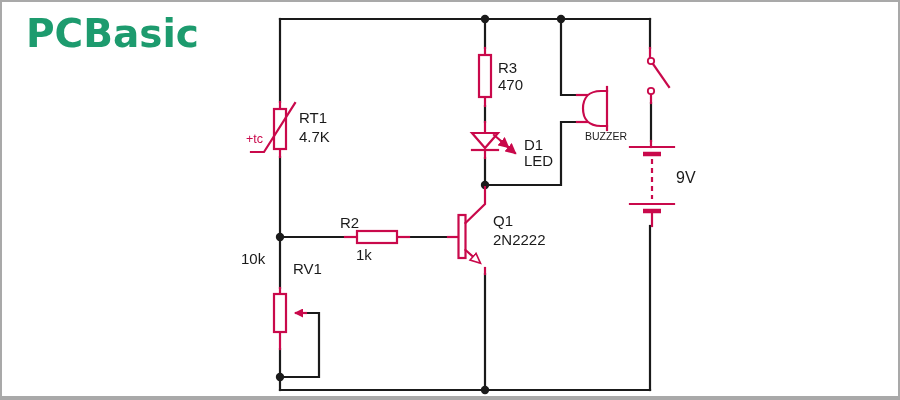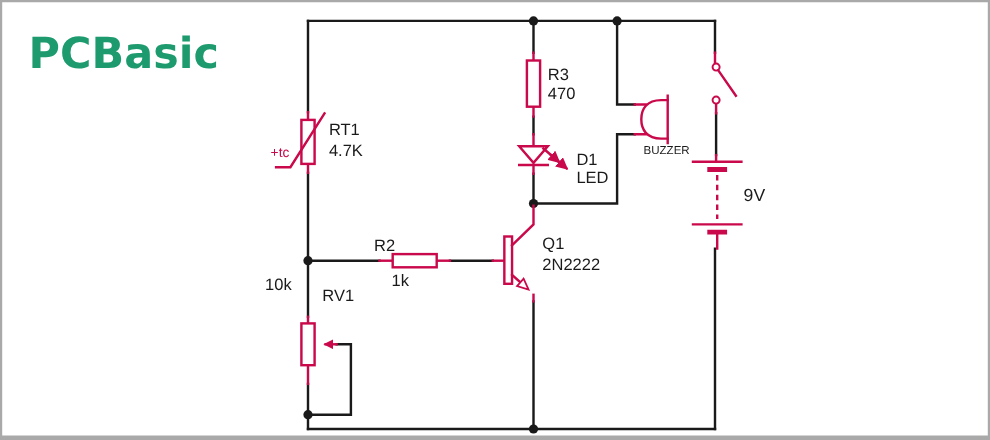--- a/index.html
+++ b/index.html
@@ -10,21 +10,21 @@
     --bg:#ffffff;
   }
   *{margin:0;padding:0;box-sizing:border-box;}
   html,body{width:900px;height:400px;background:#fff;overflow:hidden;}
   .page{
     position:relative;width:900px;height:400px;background:var(--bg);
     border:2px solid var(--frame);border-bottom-width:4px;
     font-family:"Liberation Sans",sans-serif;
   }
   .logo{
-    position:absolute;left:24px;top:28px;
+    position:absolute;left:24px;top:12px;
     color:var(--logo-green);
     font-family:"DejaVu Sans","Liberation Sans",sans-serif;
     font-weight:800;font-size:39px;letter-spacing:0px;line-height:1;
   }
   svg.schematic{position:absolute;left:0;top:0;}
   .wire{stroke:var(--wire);stroke-width:2.2;fill:none;stroke-linecap:square;}
   .cmp{stroke:var(--component);stroke-width:2.2;fill:none;stroke-linecap:square;}
   .cmp-thick{stroke:var(--component);stroke-width:4.5;fill:none;}
   .cmp-box{stroke:var(--component);stroke-width:2.2;fill:#ffffff;}
   .cmp-dash{stroke:var(--component);stroke-width:2.2;fill:none;stroke-dasharray:5 4;}

